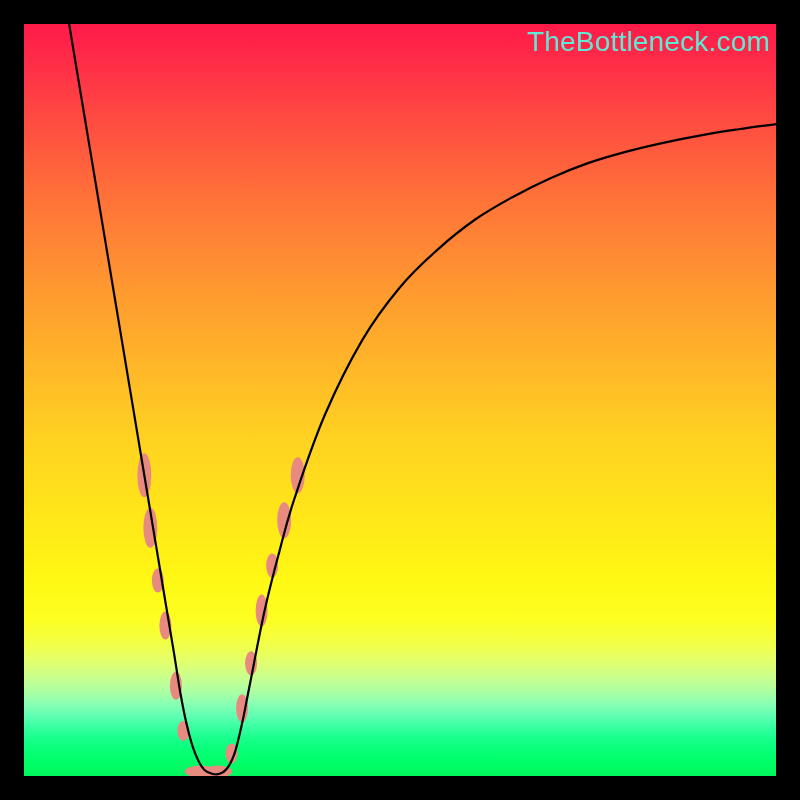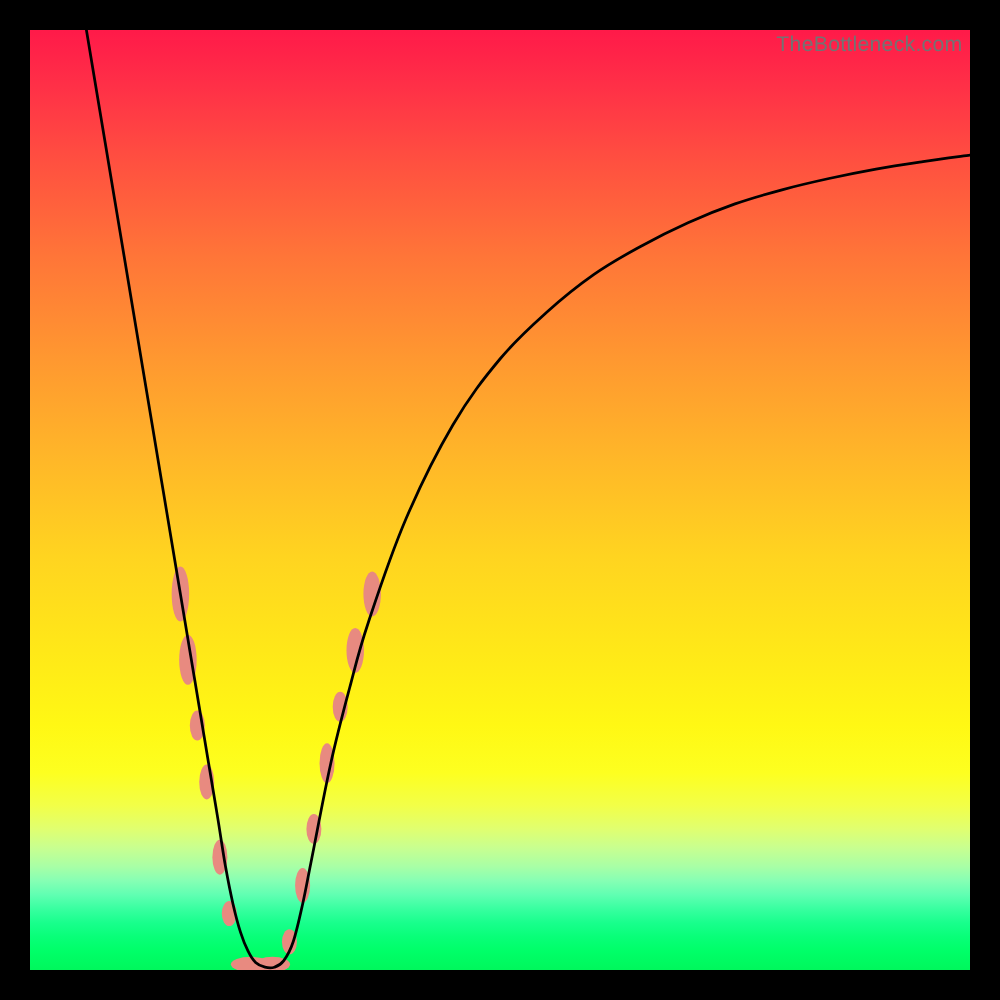--- a/index.html
+++ b/index.html
@@ -47,22 +47,22 @@
       #18ff8c 95%,
       #08ff78 96.5%,
       #00ff68 98%,
       #00f75c 100%
     );
   }
   .watermark {
     position: absolute;
     top: 2px;
     right: 6px;
-    color: #737373;
-    font-size: 17px;
+    color: #5eead4;
+    font-size: 28px;
     font-weight: 500;
     letter-spacing: 0.2px;
     user-select: none;
   }
   svg.plot {
     position: absolute;
     left: 0;
     top: 0;
     width: 752px;
     height: 752px;

